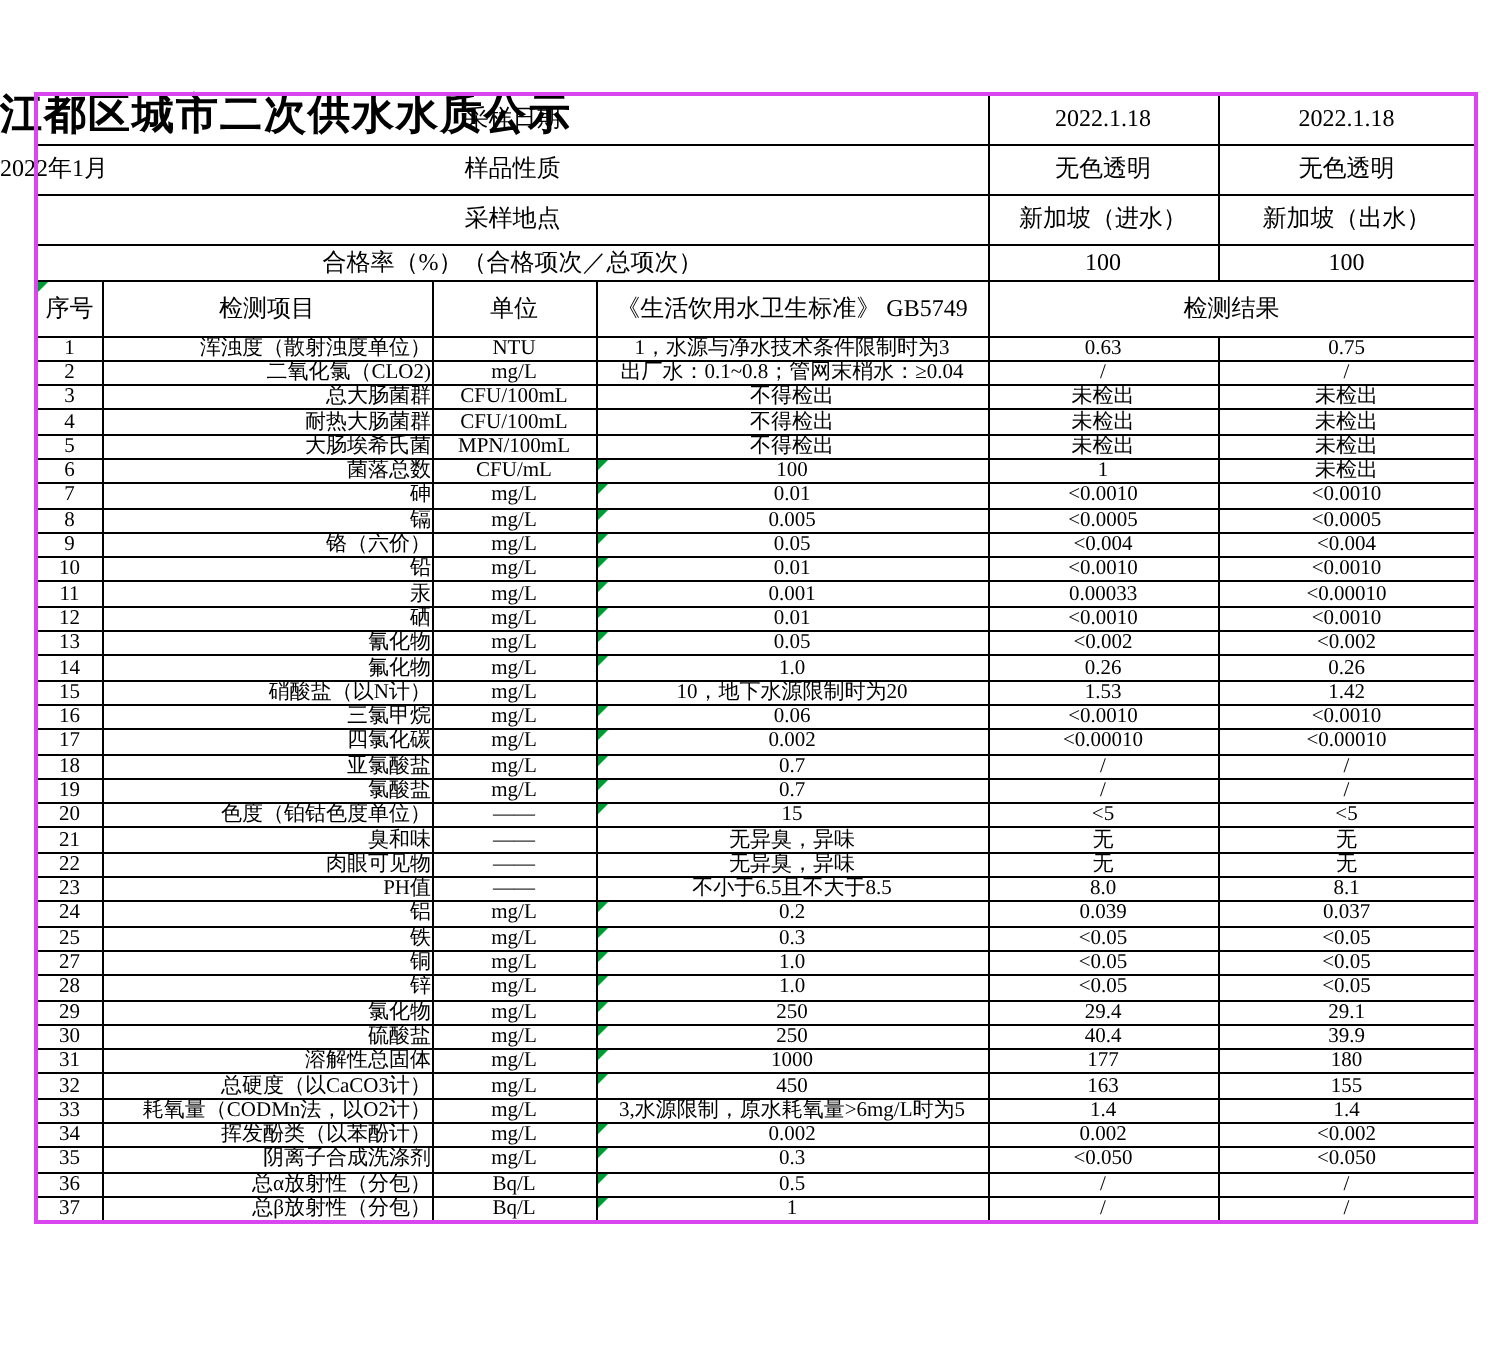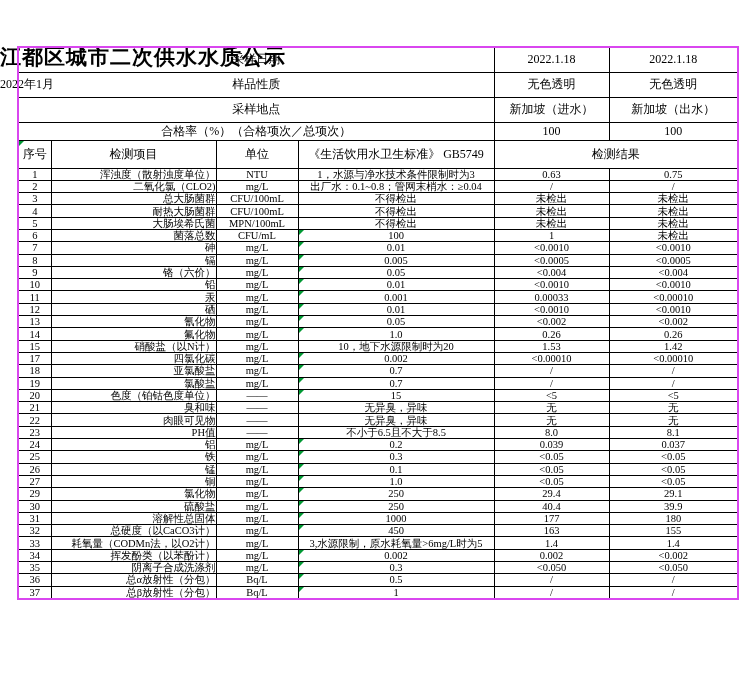--- a/index.html
+++ b/index.html
@@ -222,20 +222,28 @@
       </tr>
       <tr>
         <td><span>15</span></td>
         <td class="left"><span>硝酸盐（以N计）</span></td>
         <td><span>mg/L</span></td>
         <td><span>10，地下水源限制时为20</span></td>
         <td><span>1.53</span></td>
         <td><span>1.42</span></td>
       </tr>
       <tr>
+        <td><span>16</span></td>
+        <td class="left"><span>三氯甲烷</span></td>
+        <td><span>mg/L</span></td>
+        <td><span class="flag-triangle"></span><span>0.06</span></td>
+        <td><span>&lt;0.0010</span></td>
+        <td><span>&lt;0.0010</span></td>
+      </tr>
+      <tr>
         <td><span>17</span></td>
         <td class="left"><span>四氯化碳</span></td>
         <td><span>mg/L</span></td>
         <td><span class="flag-triangle"></span><span>0.002</span></td>
         <td><span>&lt;0.00010</span></td>
         <td><span>&lt;0.00010</span></td>
       </tr>
       <tr>
         <td><span>18</span></td>
         <td class="left"><span>亚氯酸盐</span></td>
@@ -294,30 +302,30 @@
       </tr>
       <tr>
         <td><span>25</span></td>
         <td class="left"><span>铁</span></td>
         <td><span>mg/L</span></td>
         <td><span class="flag-triangle"></span><span>0.3</span></td>
         <td><span>&lt;0.05</span></td>
         <td><span>&lt;0.05</span></td>
       </tr>
       <tr>
-        <td><span>26</span></td>
-        <td class="left"><span>锰</span></td>
-        <td><span>mg/L</span></td>
-        <td><span class="flag-triangle"></span><span>0.1</span></td>
-        <td><span>&lt;0.05</span></td>
-        <td><span>&lt;0.05</span></td>
-      </tr>
-      <tr>
         <td><span>27</span></td>
         <td class="left"><span>铜</span></td>
+        <td><span>mg/L</span></td>
+        <td><span class="flag-triangle"></span><span>1.0</span></td>
+        <td><span>&lt;0.05</span></td>
+        <td><span>&lt;0.05</span></td>
+      </tr>
+      <tr>
+        <td><span>28</span></td>
+        <td class="left"><span>锌</span></td>
         <td><span>mg/L</span></td>
         <td><span class="flag-triangle"></span><span>1.0</span></td>
         <td><span>&lt;0.05</span></td>
         <td><span>&lt;0.05</span></td>
       </tr>
       <tr>
         <td><span>29</span></td>
         <td class="left"><span>氯化物</span></td>
         <td><span>mg/L</span></td>
         <td><span class="flag-triangle"></span><span>250</span></td>

